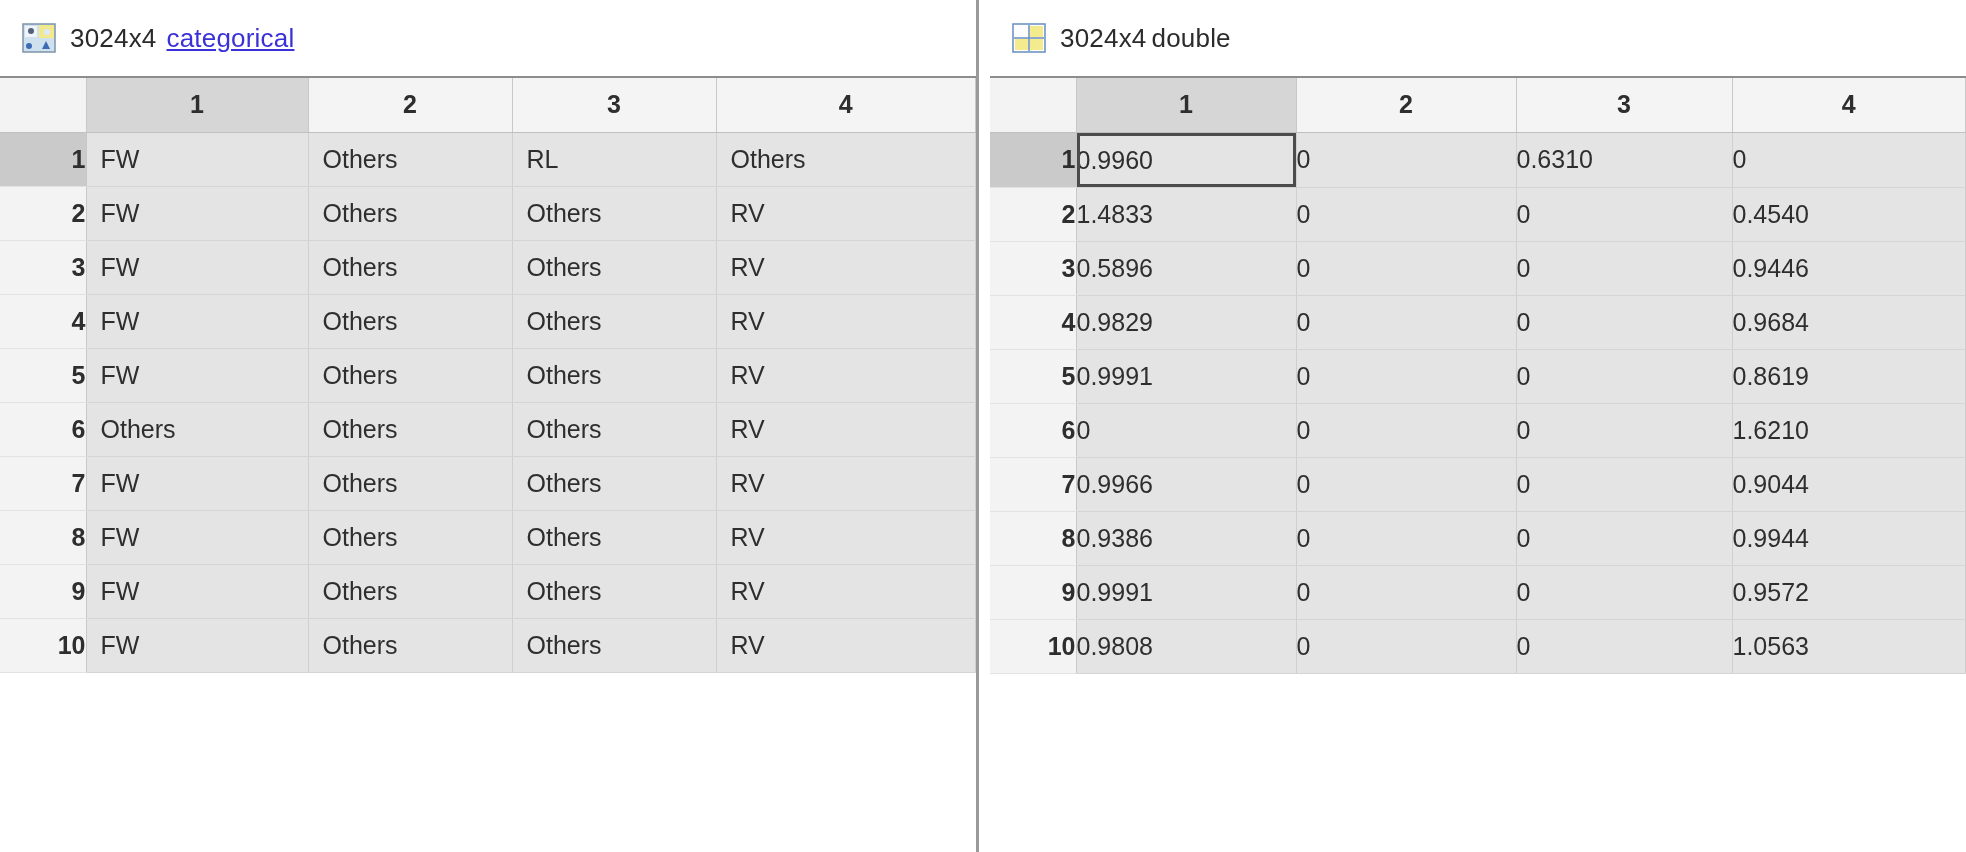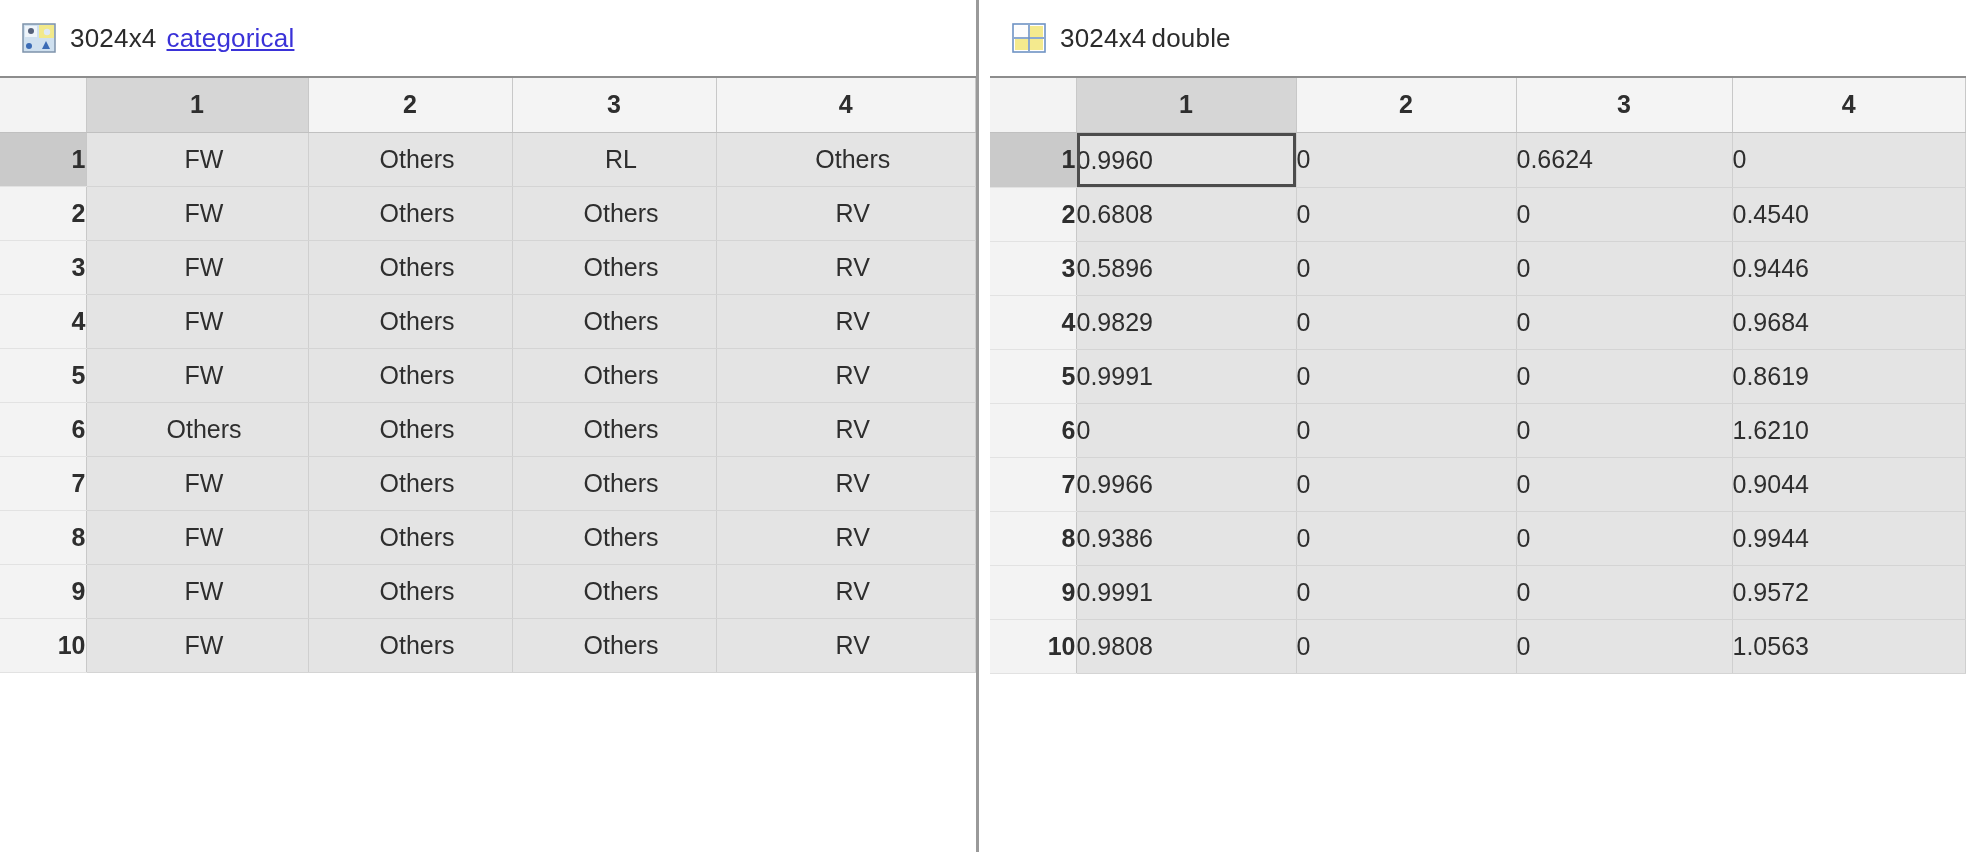--- a/index.html
+++ b/index.html
@@ -134,21 +134,21 @@
     background: #cacaca;
   }
 
   
   td.cell {
     background: #e4e4e4;
     border-right: 1px solid #cfcfcf;
     border-bottom: 1px solid #d4d4d4;
   }
   td.cell.txt {
-    text-align: center;
+    text-align: left;
     padding-left: 14px;
   }
   td.cell.num {
     text-align: left;
     padding-right: 16px;
   }
   td.cell.sel-cell {
     position: relative;
   }
   td.cell.sel-cell .selbox {
@@ -335,27 +335,27 @@
         </thead>
         <tbody>
 
           <tr>
             <td class="rowhead selected">1</td>
             <td class="cell num sel-cell">
               <span class="cellval">0.9960</span>
               <span class="selbox"></span>
             </td>
             <td class="cell num">0</td>
-            <td class="cell num">0.6624</td>
+            <td class="cell num">0.6310</td>
             <td class="cell num">0</td>
           </tr>
 
           <tr>
             <td class="rowhead">2</td>
-            <td class="cell num">0.6808</td>
+            <td class="cell num">1.4833</td>
             <td class="cell num">0</td>
             <td class="cell num">0</td>
             <td class="cell num">0.4540</td>
           </tr>
 
           <tr>
             <td class="rowhead">3</td>
             <td class="cell num">0.5896</td>
             <td class="cell num">0</td>
             <td class="cell num">0</td>

